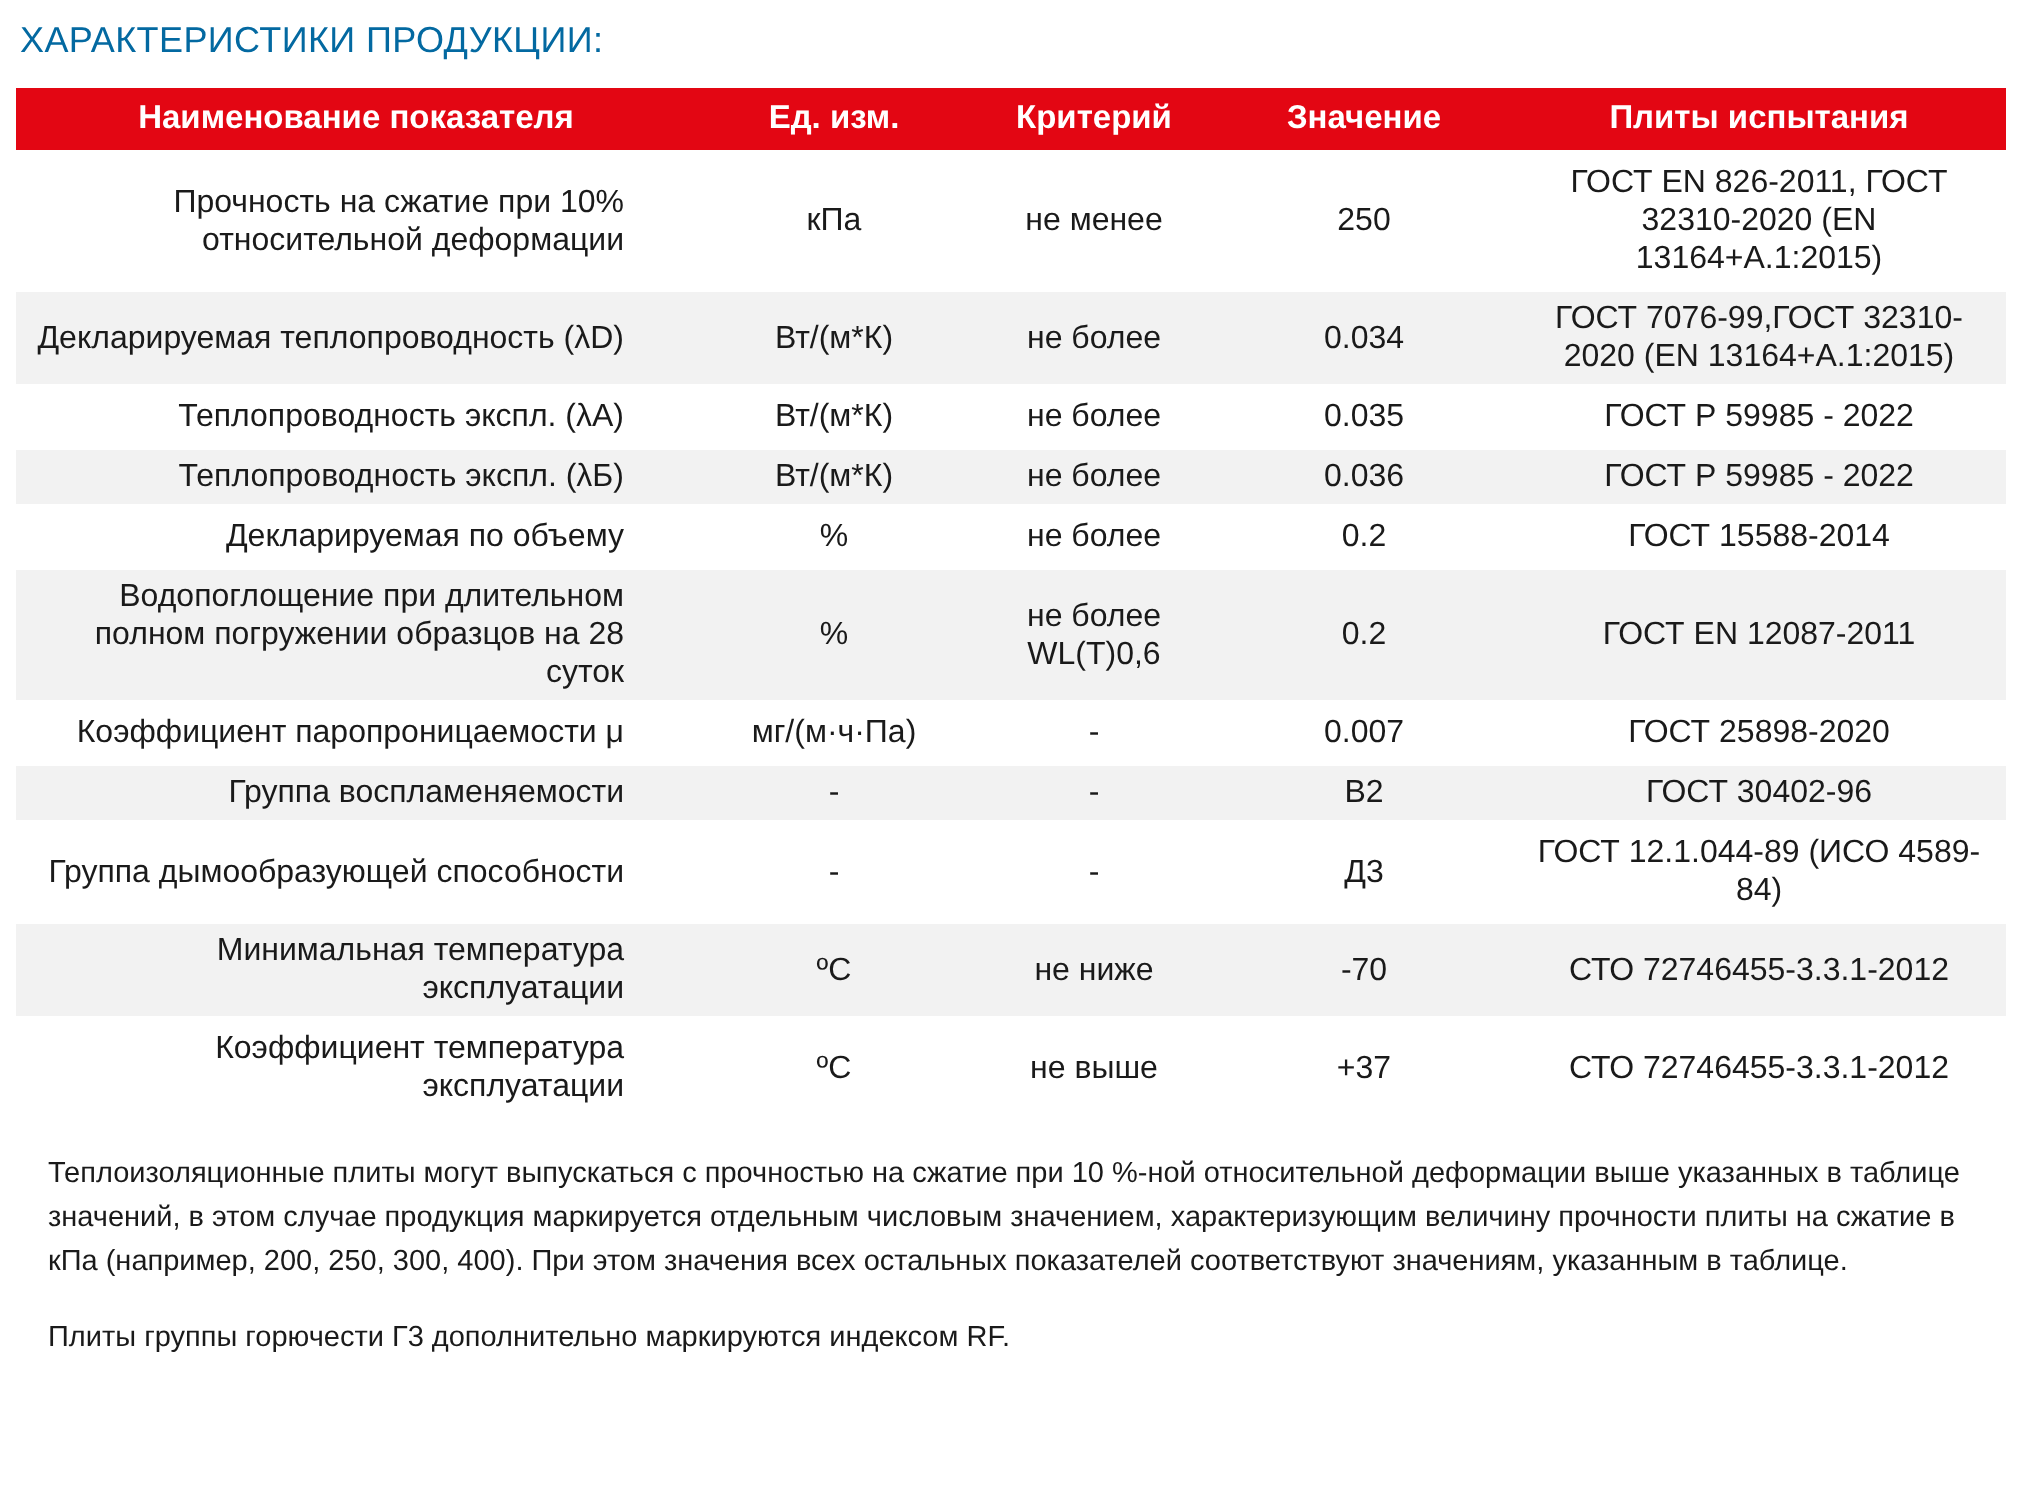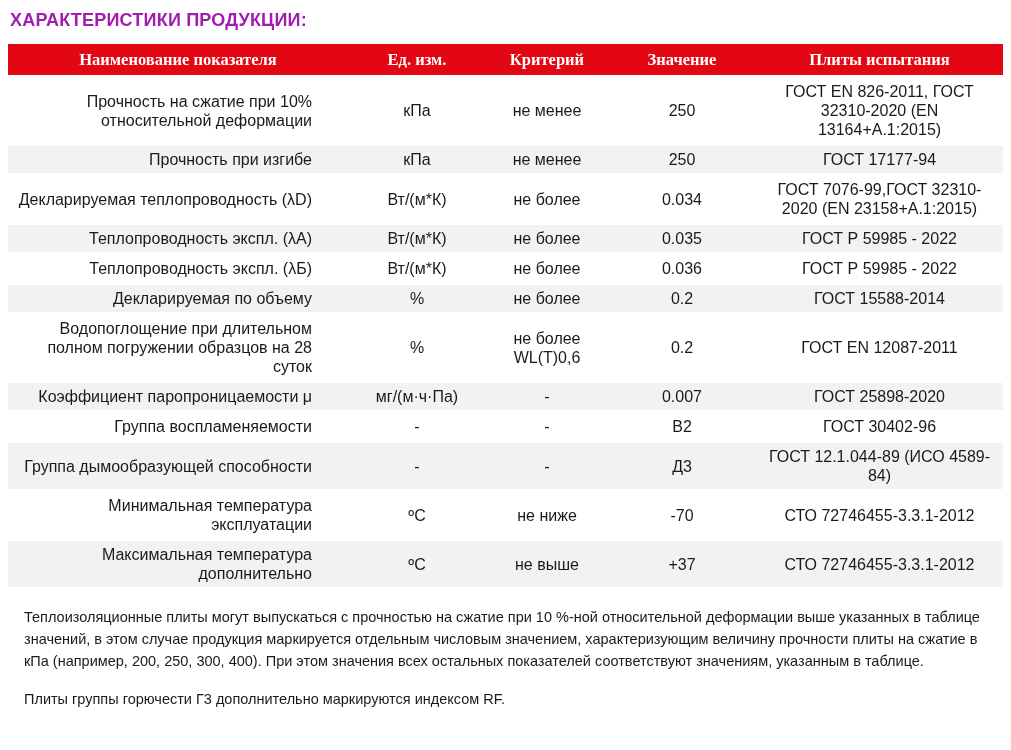--- a/index.html
+++ b/index.html
@@ -6,40 +6,39 @@
   html, body {
     width: 1011px; height: 750px;
     background: #ffffff;
     font-family: "Liberation Sans", "DejaVu Sans", sans-serif;
     color: #1a1a1a;
     overflow: hidden;
   }
   .page { padding: 8px 8px 0 8px; }
   h1.page-title {
     font-size: 18px;
-    font-weight: bold;
-    color: #a21caf;
+    font-weight: normal;
+    color: #0369a1;
     letter-spacing: 0.2px;
     margin: 2px 0 10px 2px;
   }
   table.chars {
     width: 995px;
     table-layout: fixed;
     border-collapse: separate;
     border-spacing: 0 3px;
     font-size: 16px;
     line-height: 19px;
   }
   table.chars th {
     background: var(--header-bg, #E30613);
     color: #ffffff;
     font-weight: bold;
     padding: 6px 4px;
     font-size: 16.5px;
-    font-family: Liberation Serif, serif;
   }
   table.chars td {
     padding: 4px 6px;
     text-align: center;
     vertical-align: middle;
     word-wrap: break-word;
   }
   table.chars td.cell-name {
     text-align: right;
     padding-left: 7px;
@@ -83,32 +82,25 @@
     </thead>
     <tbody id="table-body">
         <tr>
           <td class="cell-name">Прочность на сжатие при 10% относительной деформации</td>
           <td class="cell-unit">кПа</td>
           <td class="cell-criterion">не менее</td>
           <td class="cell-value">250</td>
           <td class="cell-method">ГОСТ EN 826-2011, ГОСТ 32310-2020 (EN 13164+A.1:2015)</td>
         </tr>
         <tr>
-          <td class="cell-name">Прочность при изгибе</td>
-          <td class="cell-unit">кПа</td>
-          <td class="cell-criterion">не менее</td>
-          <td class="cell-value">250</td>
-          <td class="cell-method">ГОСТ 17177-94</td>
-        </tr>
-        <tr>
           <td class="cell-name">Декларируемая теплопроводность (λD)</td>
           <td class="cell-unit">Вт/(м*К)</td>
           <td class="cell-criterion">не более</td>
           <td class="cell-value">0.034</td>
-          <td class="cell-method">ГОСТ 7076-99,ГОСТ 32310-2020 (EN 23158+A.1:2015)</td>
+          <td class="cell-method">ГОСТ 7076-99,ГОСТ 32310-2020 (EN 13164+A.1:2015)</td>
         </tr>
         <tr>
           <td class="cell-name">Теплопроводность экспл. (λA)</td>
           <td class="cell-unit">Вт/(м*К)</td>
           <td class="cell-criterion">не более</td>
           <td class="cell-value">0.035</td>
           <td class="cell-method">ГОСТ Р 59985 - 2022</td>
         </tr>
         <tr>
           <td class="cell-name">Теплопроводность экспл. (λБ)</td>
@@ -153,21 +145,21 @@
           <td class="cell-method">ГОСТ 12.1.044-89 (ИСО 4589-84)</td>
         </tr>
         <tr>
           <td class="cell-name">Минимальная температура эксплуатации</td>
           <td class="cell-unit">ºС</td>
           <td class="cell-criterion">не ниже</td>
           <td class="cell-value">-70</td>
           <td class="cell-method">СТО 72746455-3.3.1-2012</td>
         </tr>
         <tr>
-          <td class="cell-name">Максимальная температура дополнительно</td>
+          <td class="cell-name">Коэффициент температура эксплуатации</td>
           <td class="cell-unit">ºС</td>
           <td class="cell-criterion">не выше</td>
           <td class="cell-value">+37</td>
           <td class="cell-method">СТО 72746455-3.3.1-2012</td>
         </tr>
       </tbody>
   </table>
 
   <div class="notes">
     <p>Теплоизоляционные плиты могут выпускаться с прочностью на сжатие при 10 %-ной относительной деформации выше указанных в таблице значений, в этом случае продукция маркируется отдельным числовым значением, характеризующим величину прочности плиты на сжатие в кПа (например, 200, 250, 300, 400). При этом значения всех остальных показателей соответствуют значениям, указанным в таблице.</p>

